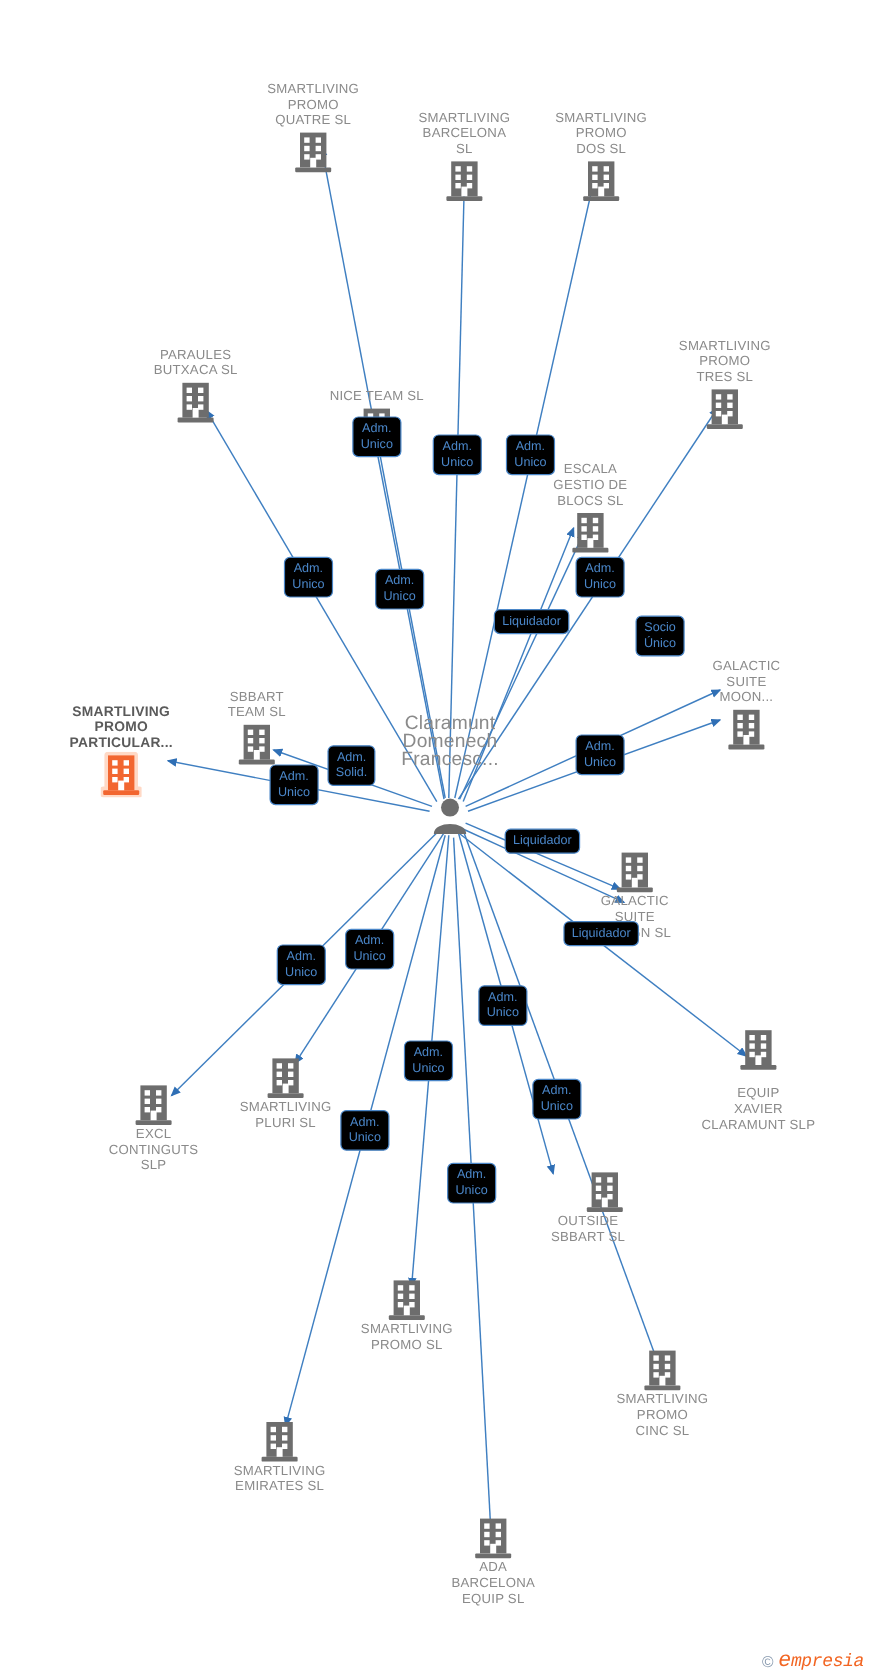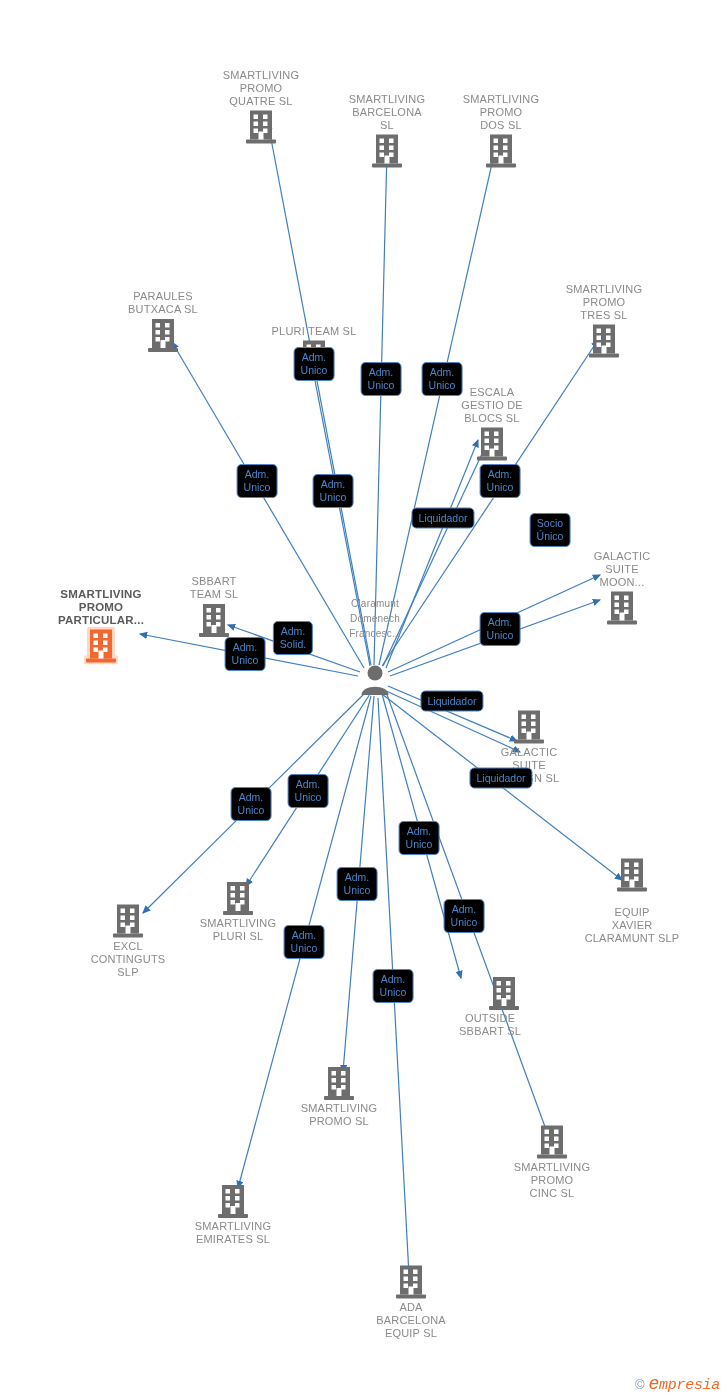--- a/index.html
+++ b/index.html
@@ -227,21 +227,21 @@
             <rect x="2" y="32" width="30" height="4" rx="1" fill="#6d6d6d"></rect>
             <rect x="9.5" y="7" width="4.5" height="4.5" fill="#fff"></rect>
             <rect x="19" y="7" width="4.5" height="4.5" fill="#fff"></rect>
             <rect x="9.5" y="14" width="4.5" height="4.5" fill="#fff"></rect>
             <rect x="19" y="14" width="4.5" height="4.5" fill="#fff"></rect>
             <rect x="9.5" y="21" width="4.5" height="4.5" fill="#fff"></rect>
             <rect x="19" y="21" width="4.5" height="4.5" fill="#fff"></rect>
             <rect x="14.5" y="24" width="5" height="8" fill="#fff"></rect>
           </svg>
         </div>
-        <div class="node-label">PLURI TEAM SL</div>
+        <div class="node-label">NICE TEAM SL</div>
       </div>
       <div class="node labels-above" style="left: 492px; top: 424px;">
         <div class="bld">
           <svg width="34" height="38" viewBox="0 0 34 38" aria-hidden="true">
             <rect x="6" y="3" width="22" height="29" fill="#6d6d6d"></rect>
             <rect x="2" y="32" width="30" height="4" rx="1" fill="#6d6d6d"></rect>
             <rect x="9.5" y="7" width="4.5" height="4.5" fill="#fff"></rect>
             <rect x="19" y="7" width="4.5" height="4.5" fill="#fff"></rect>
             <rect x="9.5" y="14" width="4.5" height="4.5" fill="#fff"></rect>
             <rect x="19" y="14" width="4.5" height="4.5" fill="#fff"></rect>
@@ -468,21 +468,21 @@
 EQUIP  SL</div>
       </div>
       <div class="node" style="left: 375px; top: 680px;">
         <div class="person">
           <svg width="34" height="32" viewBox="0 0 34 32" aria-hidden="true">
             <circle cx="17" cy="9" r="7.5" fill="#6d6d6d"></circle>
             <path d="M3.5 31 C3.5 20 30.5 20 30.5 31 Z" fill="#6d6d6d"></path>
           </svg>
         </div>
       </div>
-      <div class="node-label" style="position: absolute; left: 375px; top: 618px; width: 120px; transform: translate(-50%, -50%); font-size: 10px; line-height: 15px;">Claramunt
+      <div class="node-label" style="position: absolute; left: 375px; top: 618px; width: 120px; transform: translate(-50%, -50%); font-size: 16px; line-height: 15px;">Claramunt
 Domenech
 Francesc...</div>
     </div>
   <div id="rel-labels-group">
       <div class="rel-label" style="left: 314px; top: 364px;">Adm.
 Unico</div>
       <div class="rel-label" style="left: 381px; top: 379px;">Adm.
 Unico</div>
       <div class="rel-label" style="left: 442px; top: 379px;">Adm.
 Unico</div>

